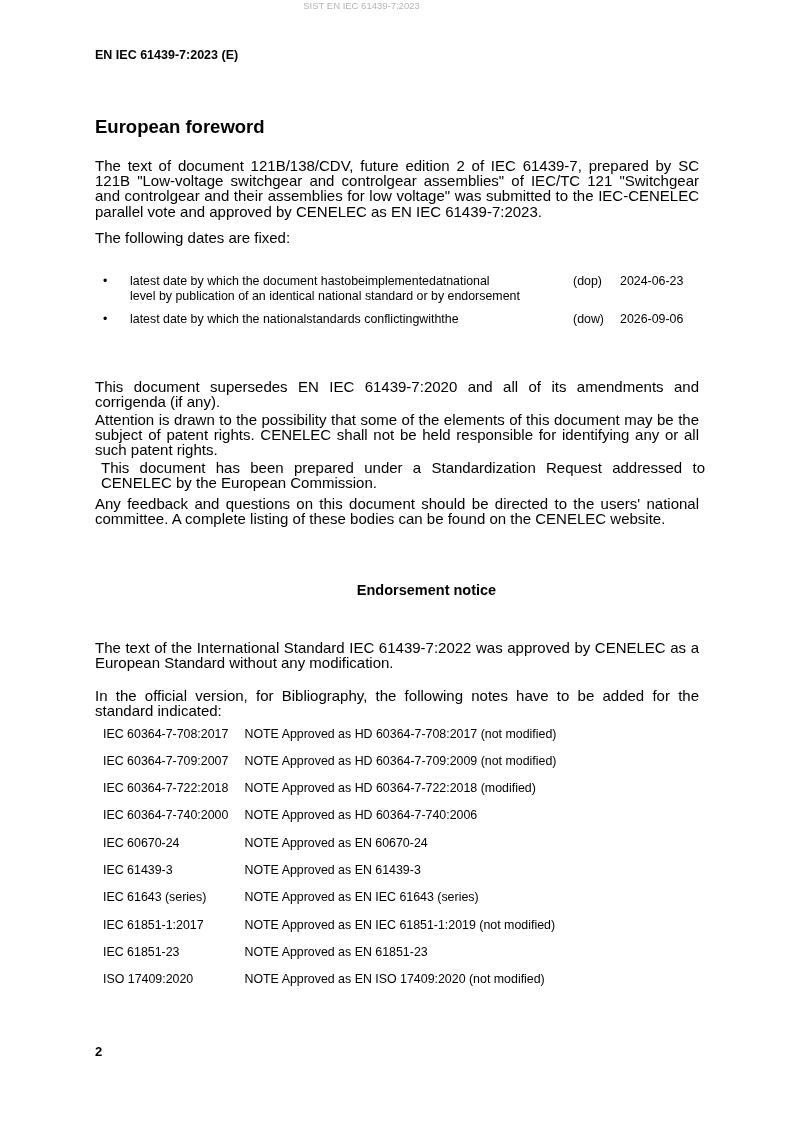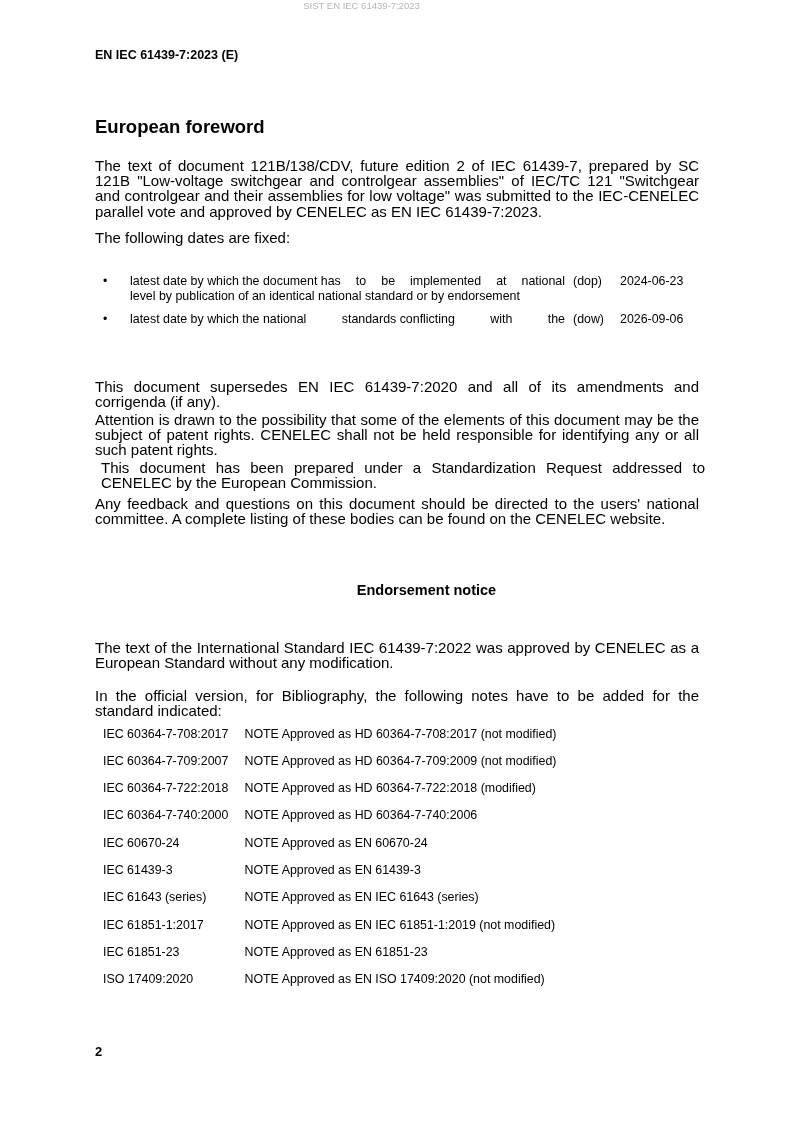--- a/index.html
+++ b/index.html
@@ -19,21 +19,21 @@
   }
   .para {
     position: absolute; left: 95px; width: 604px; font-size: 15px; line-height: 15.2px;
     text-align: justify;
   }
   .bullet-row {
     position: absolute; left: 95px; width: 604px; font-size: 12.4px; line-height: 15.2px;
   }
   .bullet-row .dot { position: absolute; left: 8px; top: 0; }
   .bullet-row .text { position: absolute; left: 35px; width: 435px; }
-  .bullet-row .text .l1 { display: flex; justify-content: space-between; }
+  .bullet-row .text .l1 { display: flex; }
   .bullet-row .abbr { position: absolute; left: 478px; top: 0; }
   .bullet-row .date { position: absolute; left: 525px; top: 0; }
   .center-title {
     position: absolute; left: 0; width: 793px; text-align: center; top: 582px;
     font-size: 14.5px; font-weight: bold; padding-left: 30px;
   }
   .note-row {
     position: absolute; left: 95px; font-size: 12.4px; line-height: 15px; white-space: nowrap; margin-left: 8px;
   }
   .note-row .ref { display: inline-block; min-width: 138px; }

